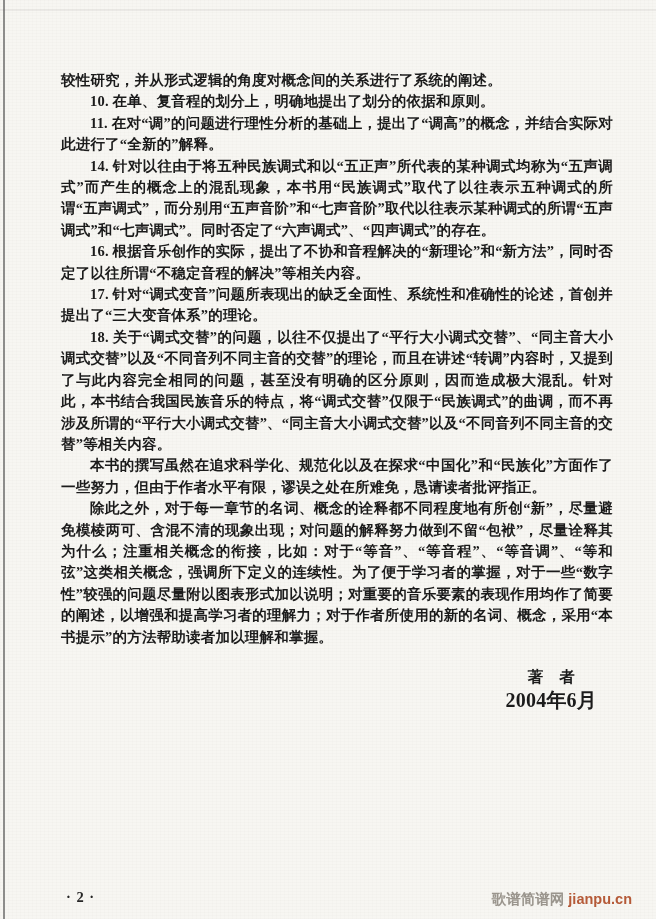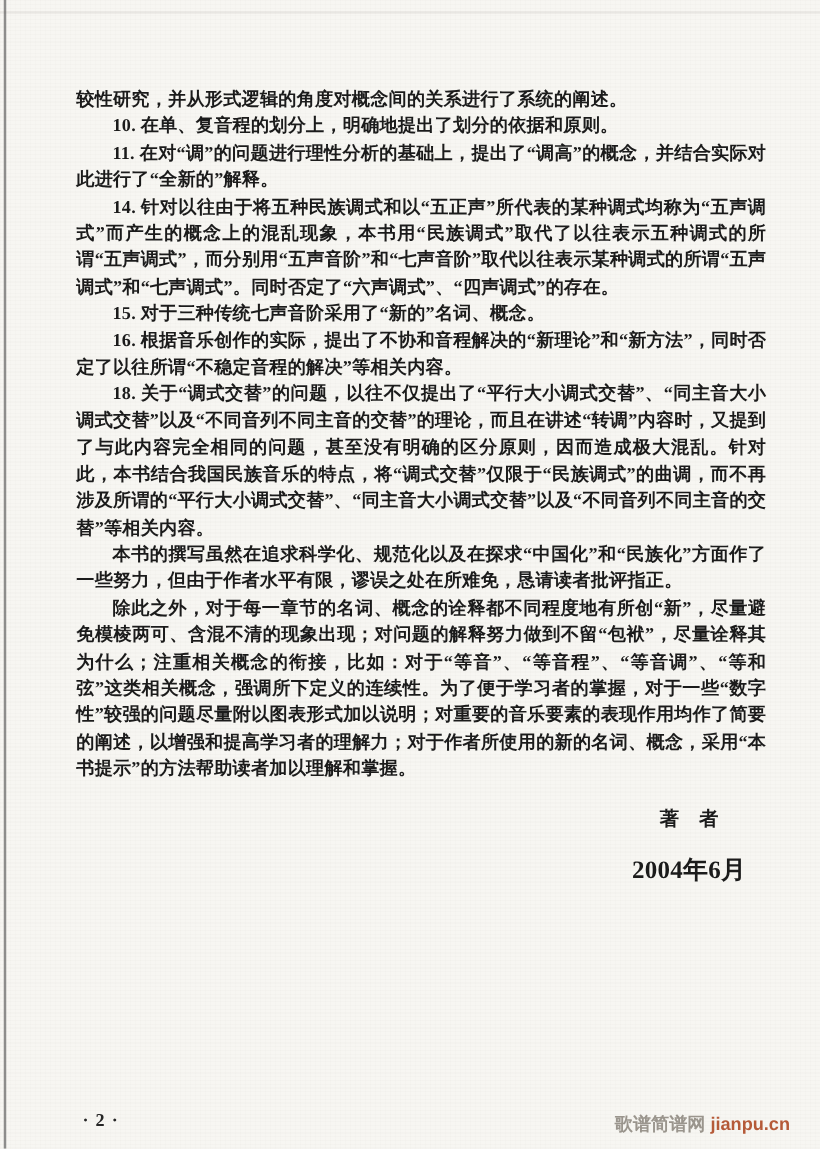--- a/index.html
+++ b/index.html
@@ -66,21 +66,21 @@
     color: #1b1b1b;
   }
   .sig-inner {
     display: inline-block;
     text-align: center;
     margin-right: 16px;
   }
   .sig-author {
     font-size: 15.5px;
     font-weight: 700;
-    margin-bottom: 20px;
+    margin-bottom: 3px;
   }
   .sig-date {
     font-size: 20px;
     font-weight: 600;
   }
   .page-number {
     position: absolute;
     left: 66px;
     bottom: 13px;
     font-size: 14.5px;
@@ -106,22 +106,22 @@
 <div class="page">
   <div class="scan-edge"></div>
   <div class="scan-top-streak"></div>
 
   <div class="text-block">
     <div id="paragraphs">
         <p class="para">较性研究，并从形式逻辑的角度对概念间的关系进行了系统的阐述。</p>
         <p class="para indent">10. 在单、复音程的划分上，明确地提出了划分的依据和原则。</p>
         <p class="para indent">11. 在对“调”的问题进行理性分析的基础上，提出了“调高”的概念，并结合实际对此进行了“全新的”解释。</p>
         <p class="para indent">14. 针对以往由于将五种民族调式和以“五正声”所代表的某种调式均称为“五声调式”而产生的概念上的混乱现象，本书用“民族调式”取代了以往表示五种调式的所谓“五声调式”，而分别用“五声音阶”和“七声音阶”取代以往表示某种调式的所谓“五声调式”和“七声调式”。同时否定了“六声调式”、“四声调式”的存在。</p>
-        <p class="para indent">15. 对于三种传统七声音阶采用了“新的”名词、概念。</p>
         <p class="para indent">16. 根据音乐创作的实际，提出了不协和音程解决的“新理论”和“新方法”，同时否定了以往所谓“不稳定音程的解决”等相关内容。</p>
+        <p class="para indent">17. 针对“调式变音”问题所表现出的缺乏全面性、系统性和准确性的论述，首创并提出了“三大变音体系”的理论。</p>
         <p class="para indent">18. 关于“调式交替”的问题，以往不仅提出了“平行大小调式交替”、“同主音大小调式交替”以及“不同音列不同主音的交替”的理论，而且在讲述“转调”内容时，又提到了与此内容完全相同的问题，甚至没有明确的区分原则，因而造成极大混乱。针对此，本书结合我国民族音乐的特点，将“调式交替”仅限于“民族调式”的曲调，而不再涉及所谓的“平行大小调式交替”、“同主音大小调式交替”以及“不同音列不同主音的交替”等相关内容。</p>
         <p class="para indent">本书的撰写虽然在追求科学化、规范化以及在探求“中国化”和“民族化”方面作了一些努力，但由于作者水平有限，谬误之处在所难免，恳请读者批评指正。</p>
         <p class="para indent">除此之外，对于每一章节的名词、概念的诠释都不同程度地有所创“新”，尽量避免模棱两可、含混不清的现象出现；对问题的解释努力做到不留“包袱”，尽量诠释其为什么；注重相关概念的衔接，比如：对于“等音”、“等音程”、“等音调”、“等和弦”这类相关概念，强调所下定义的连续性。为了便于学习者的掌握，对于一些“数字性”较强的问题尽量附以图表形式加以说明；对重要的音乐要素的表现作用均作了简要的阐述，以增强和提高学习者的理解力；对于作者所使用的新的名词、概念，采用“本书提示”的方法帮助读者加以理解和掌握。</p>
       </div>
 
     <div class="signature">
       <div class="sig-inner">
         <div class="sig-author">著　者</div>
         <div class="sig-date">2004年6月</div>
       </div>

